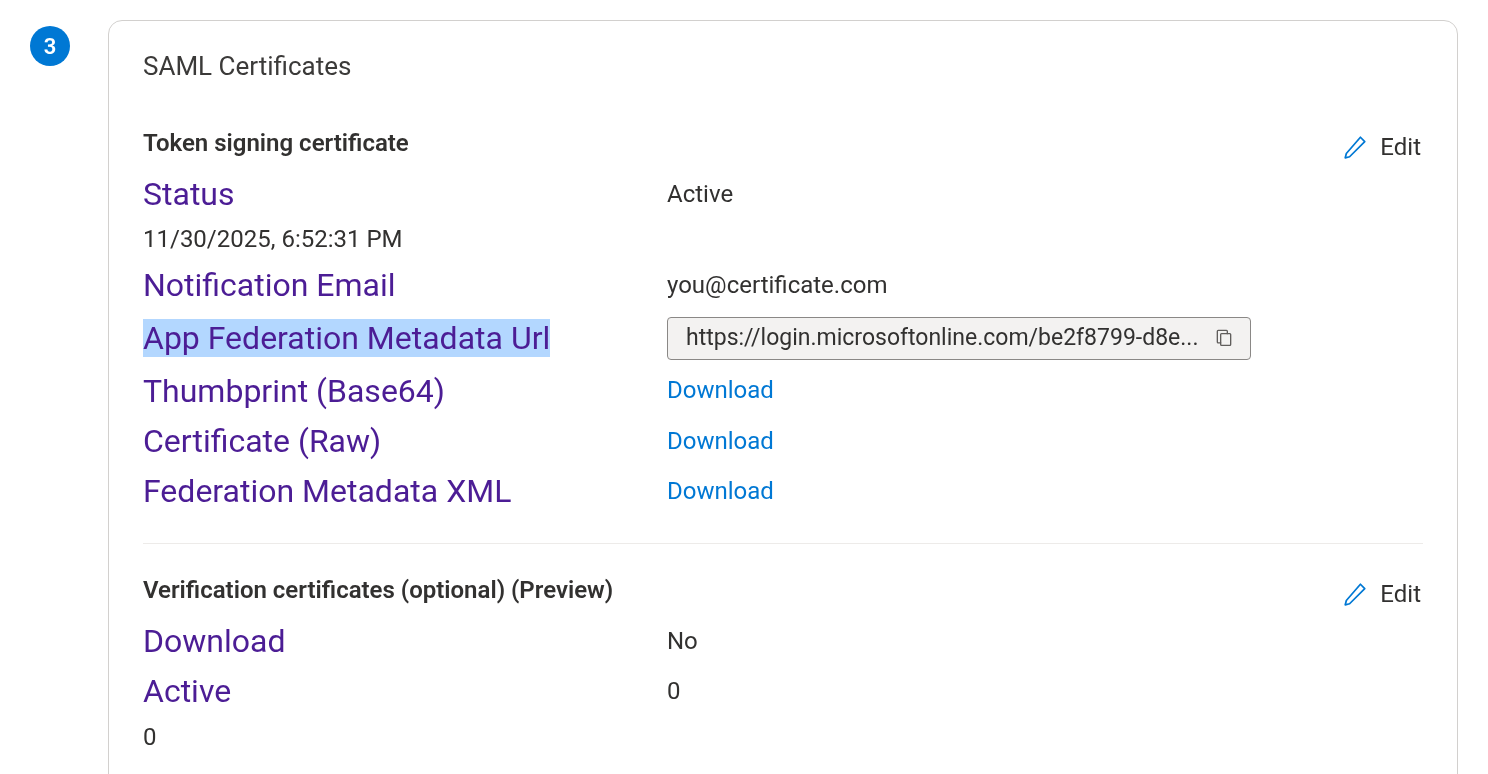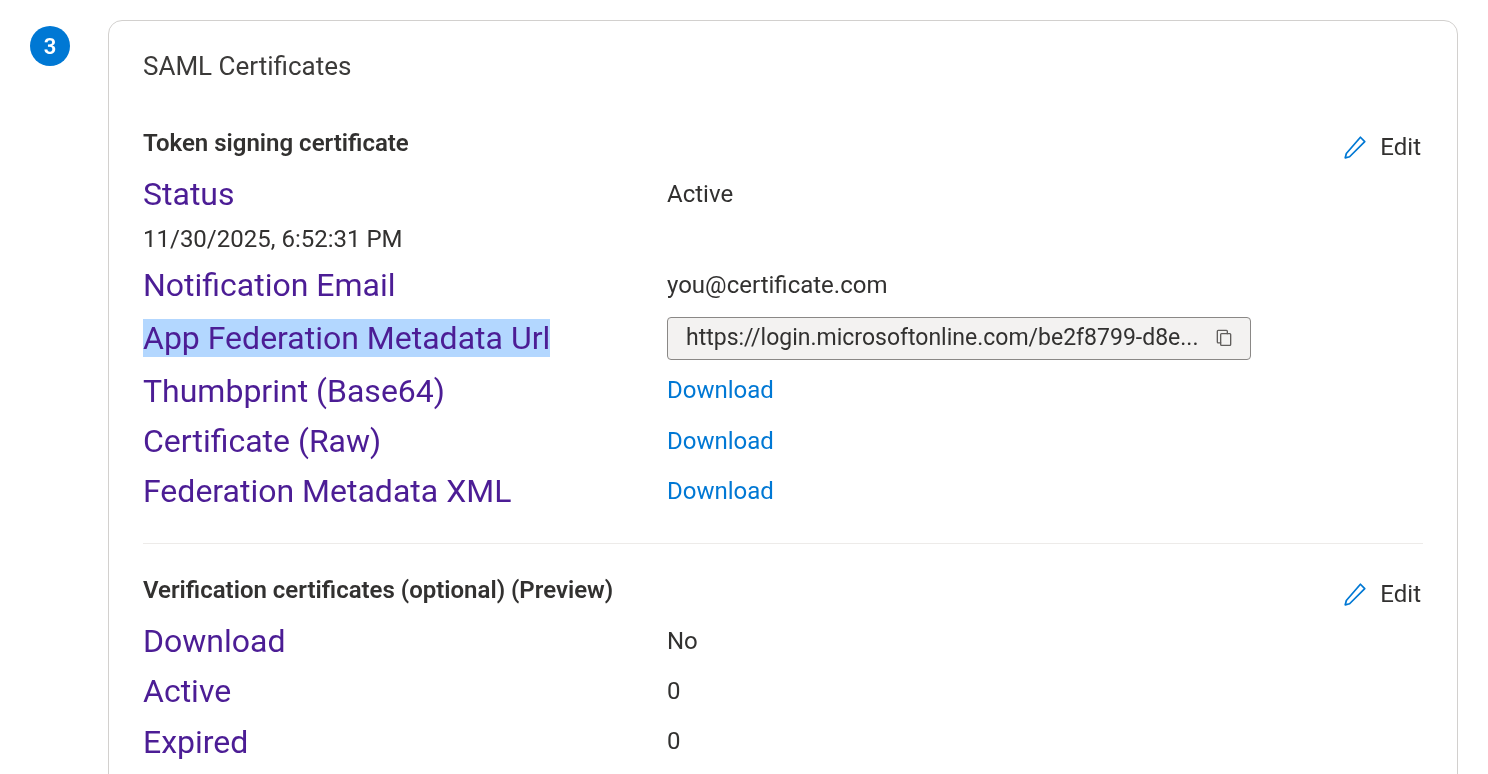--- a/index.html
+++ b/index.html
@@ -225,18 +225,17 @@
       <div class="label">Download</div>
       <div class="value">No</div>
     </div>
 
     <div class="kv">
       <div class="label">Active</div>
       <div class="value">0</div>
     </div>
 
     <div class="kv">
-      <div class="label">Expired</div>
       <div class="value">0</div>
     </div>
 
   </div>
 </div>
 
 </body></html>

